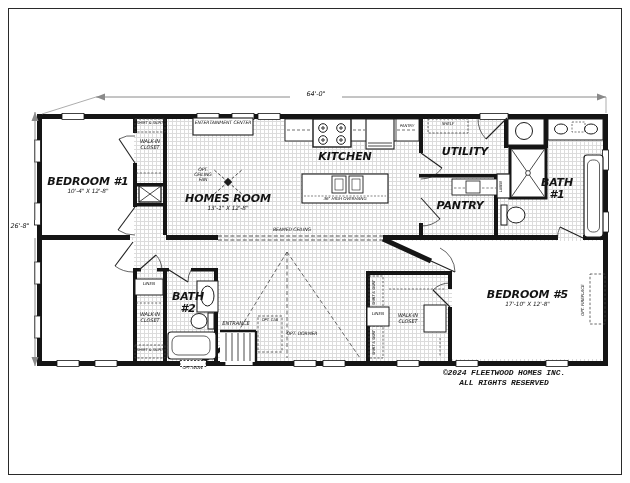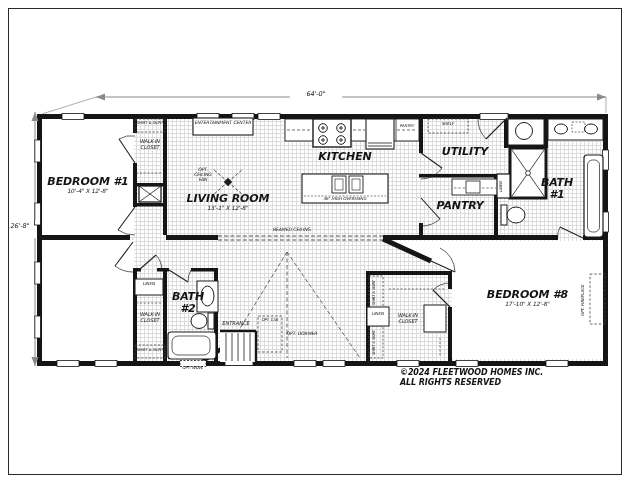--- a/index.html
+++ b/index.html
@@ -7,21 +7,21 @@
   .frame{position:absolute;left:8px;top:8px;width:612px;height:465px;border:1px solid #2a2a2a;}
   .hatch{position:absolute;left:40px;top:117px;width:566px;height:246px;background-color:#fff;
     background-image:repeating-linear-gradient(to right,#dcdcdc 0 1px,transparent 1px 4px),
                      repeating-linear-gradient(to bottom,#dcdcdc 0 1px,transparent 1px 4px);}
   svg.overlay{position:absolute;left:0;top:0;}
   .lbl{position:absolute;color:#141414;font-style:italic;text-align:center;line-height:1.12;white-space:nowrap;letter-spacing:-0.1px;}
   .wrap{white-space:normal;}
   .nm{font-weight:bold;font-size:11px;display:block;}
   .sz{font-size:5.8px;display:block;}
   .vert{writing-mode:vertical-rl;transform:rotate(180deg);}
-  .rt{text-align:left;}
+  .rt{text-align:center;font-family:Liberation Mono, monospace;}
   .cp{font-weight:bold;font-size:8px;display:block;line-height:1.25;}
 </style>
 </head>
 <body>
 
 <div class="stage">
   <div class="frame"></div>
   <div class="hatch"></div>
 
   <svg class="overlay" width="630" height="483" viewBox="0 0 630 483">
@@ -284,21 +284,21 @@
 
   <div class="lbl" style="left:46px;top:176px;width:84px">
     <span class="nm">BEDROOM #1</span>
     <span class="sz">10'-4" X 12'-8"</span>
   </div>
   <div class="lbl" style="left:134px;top:121px;width:32px;font-size:3.8px">SHIRT &amp; SKIRT</div>
   <div class="lbl wrap" style="left:133px;top:139px;width:34px;font-size:5px">WALK-IN CLOSET</div>
   <div class="lbl wrap" style="left:194px;top:120px;width:58px;font-size:4.6px">ENTERTAINMENT CENTER</div>
   <div class="lbl wrap" style="left:190px;top:167px;width:26px;font-size:4.6px">OPT. CEILING FAN</div>
   <div class="lbl" style="left:170px;top:193px;width:116px">
-    <span class="nm">LIVING ROOM</span>
+    <span class="nm">HOMES ROOM</span>
     <span class="sz">13'-1" X 12'-8"</span>
   </div>
   <div class="lbl nm" style="left:302px;top:151px;width:86px">KITCHEN</div>
   <div class="lbl" style="left:305px;top:196.5px;width:80px;font-size:4.2px">36" HIGH OVERHANG</div>
   <div class="lbl" style="left:394px;top:124px;width:26px;font-size:3.8px">PANTRY</div>
   <div class="lbl" style="left:429px;top:122px;width:38px;font-size:4.2px">SHELF</div>
   <div class="lbl nm" style="left:431px;top:146px;width:68px">UTILITY</div>
   <div class="lbl nm" style="left:424px;top:200px;width:72px">PANTRY</div>
   <div class="lbl vert" style="left:499px;top:177px;height:19px;font-size:3.8px">LINEN</div>
   <div class="lbl" style="left:536px;top:177px;width:42px">
@@ -317,21 +317,21 @@
   <div class="lbl" style="left:214px;top:321px;width:44px;font-size:5.2px">ENTRANCE</div>
   <div class="lbl" style="left:256px;top:318px;width:28px;font-size:3.8px">OPT. CAB</div>
   <div class="lbl" style="left:177px;top:366px;width:32px;font-size:4px">OPT. WDW.</div>
   <div class="lbl wrap" style="left:283px;top:331px;width:38px;font-size:4.6px">OPT. DORMER</div>
 
   <div class="lbl vert" style="left:372px;top:279px;height:27px;font-size:3.6px">SHIRT &amp; SKIRT</div>
   <div class="lbl vert" style="left:372px;top:329px;height:27px;font-size:3.6px">SHIRT &amp; SKIRT</div>
   <div class="lbl" style="left:366px;top:312px;width:24px;font-size:4.2px">LINEN</div>
   <div class="lbl wrap" style="left:389px;top:313px;width:38px;font-size:5px">WALK-IN CLOSET</div>
   <div class="lbl" style="left:455px;top:289px;width:145px">
-    <span class="nm">BEDROOM #8</span>
+    <span class="nm">BEDROOM #5</span>
     <span class="sz">17'-10" X 12'-8"</span>
   </div>
   <div class="lbl vert" style="left:581px;top:276px;height:48px;font-size:4.2px">OPT. FIREPLACE</div>
 
   <div class="lbl rt" style="left:400px;top:368px;width:208px">
     <span class="cp">©2024 FLEETWOOD HOMES INC.</span>
     <span class="cp">ALL RIGHTS RESERVED</span>
   </div>
 </div>
 

